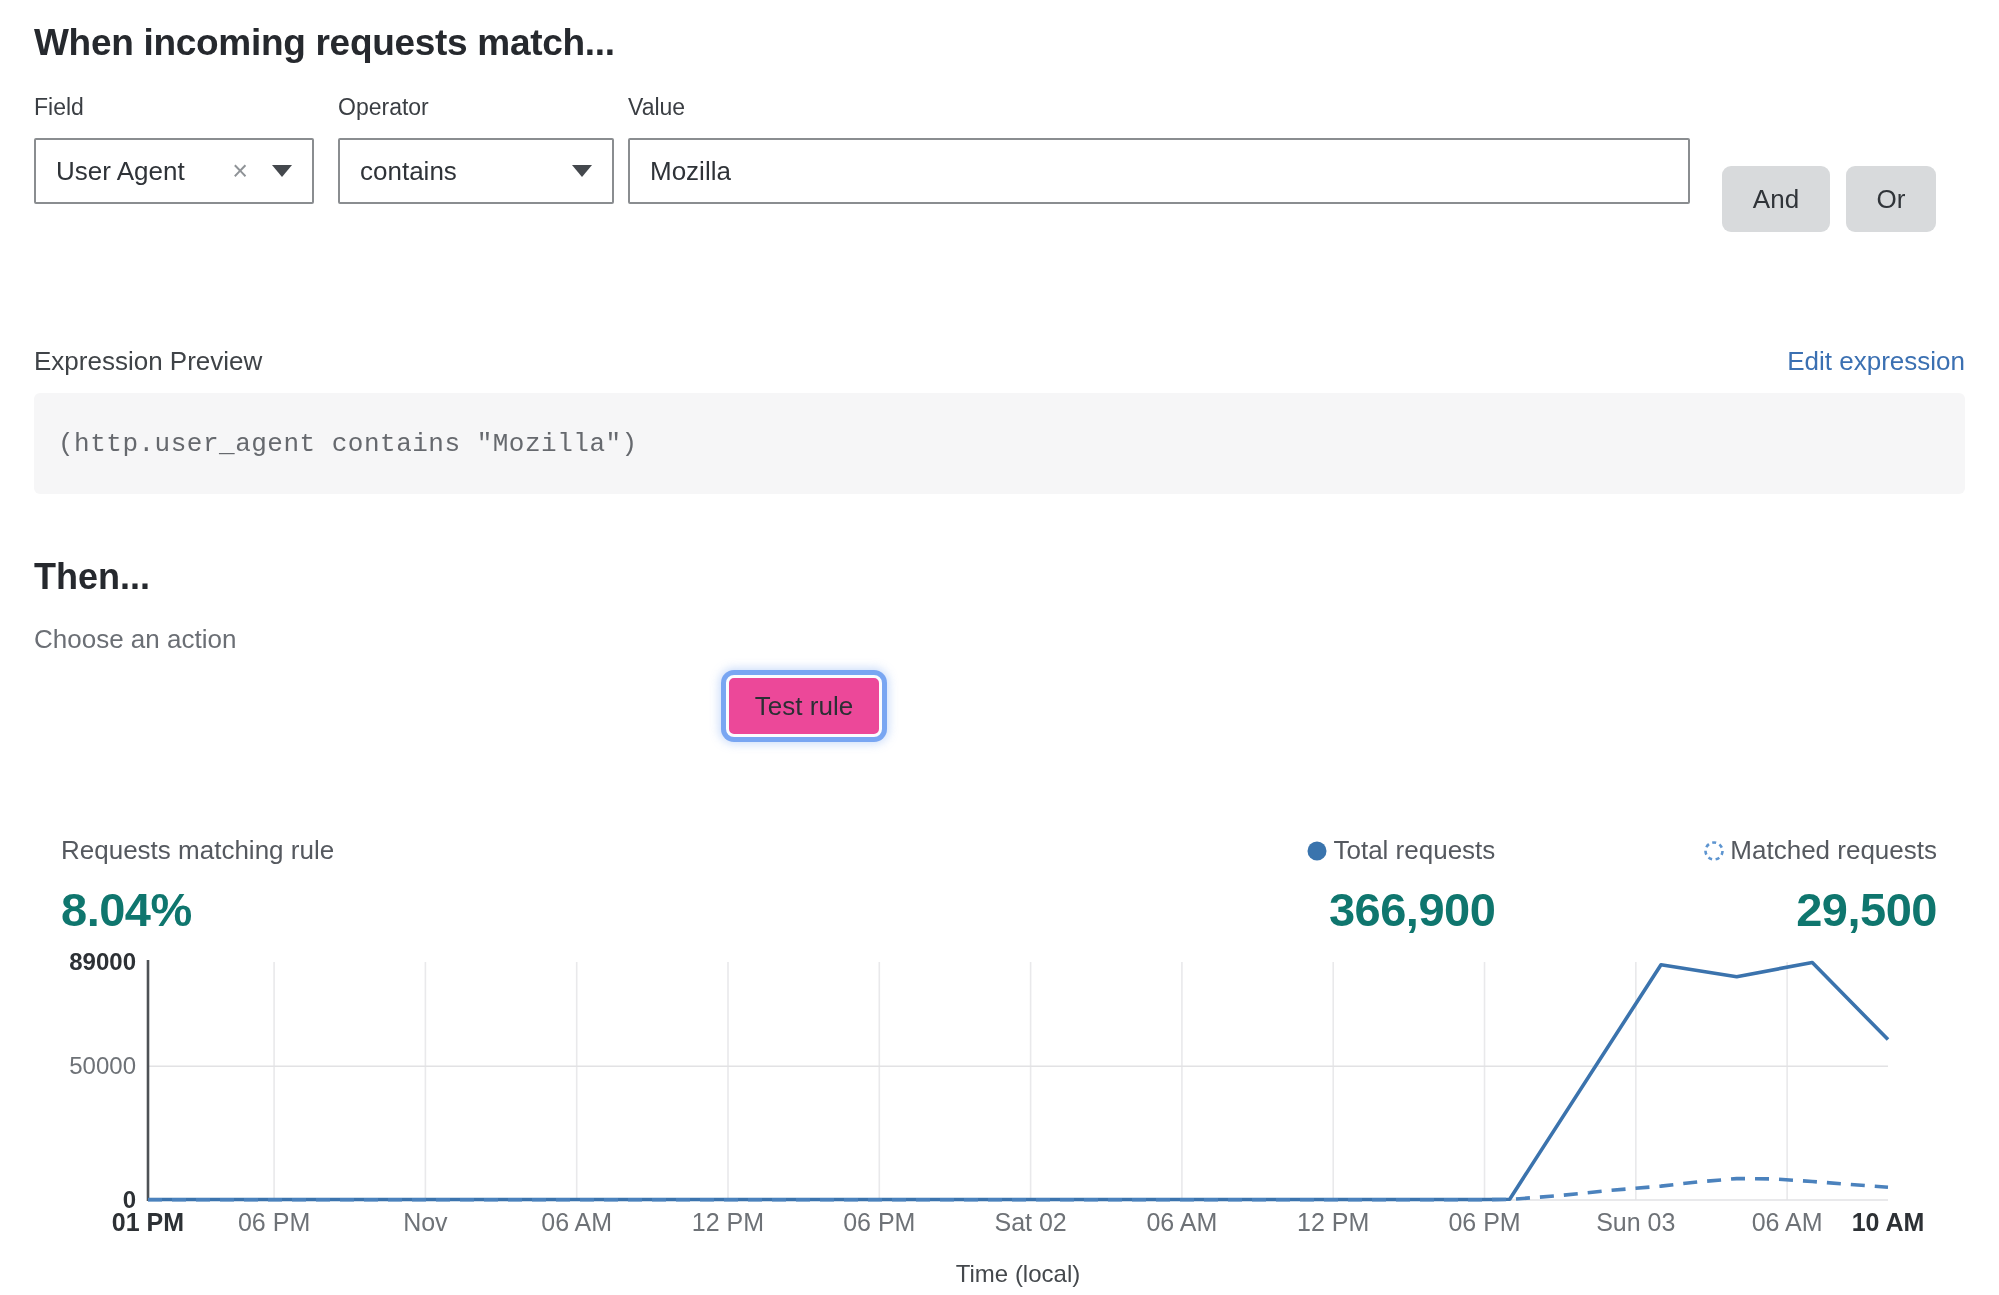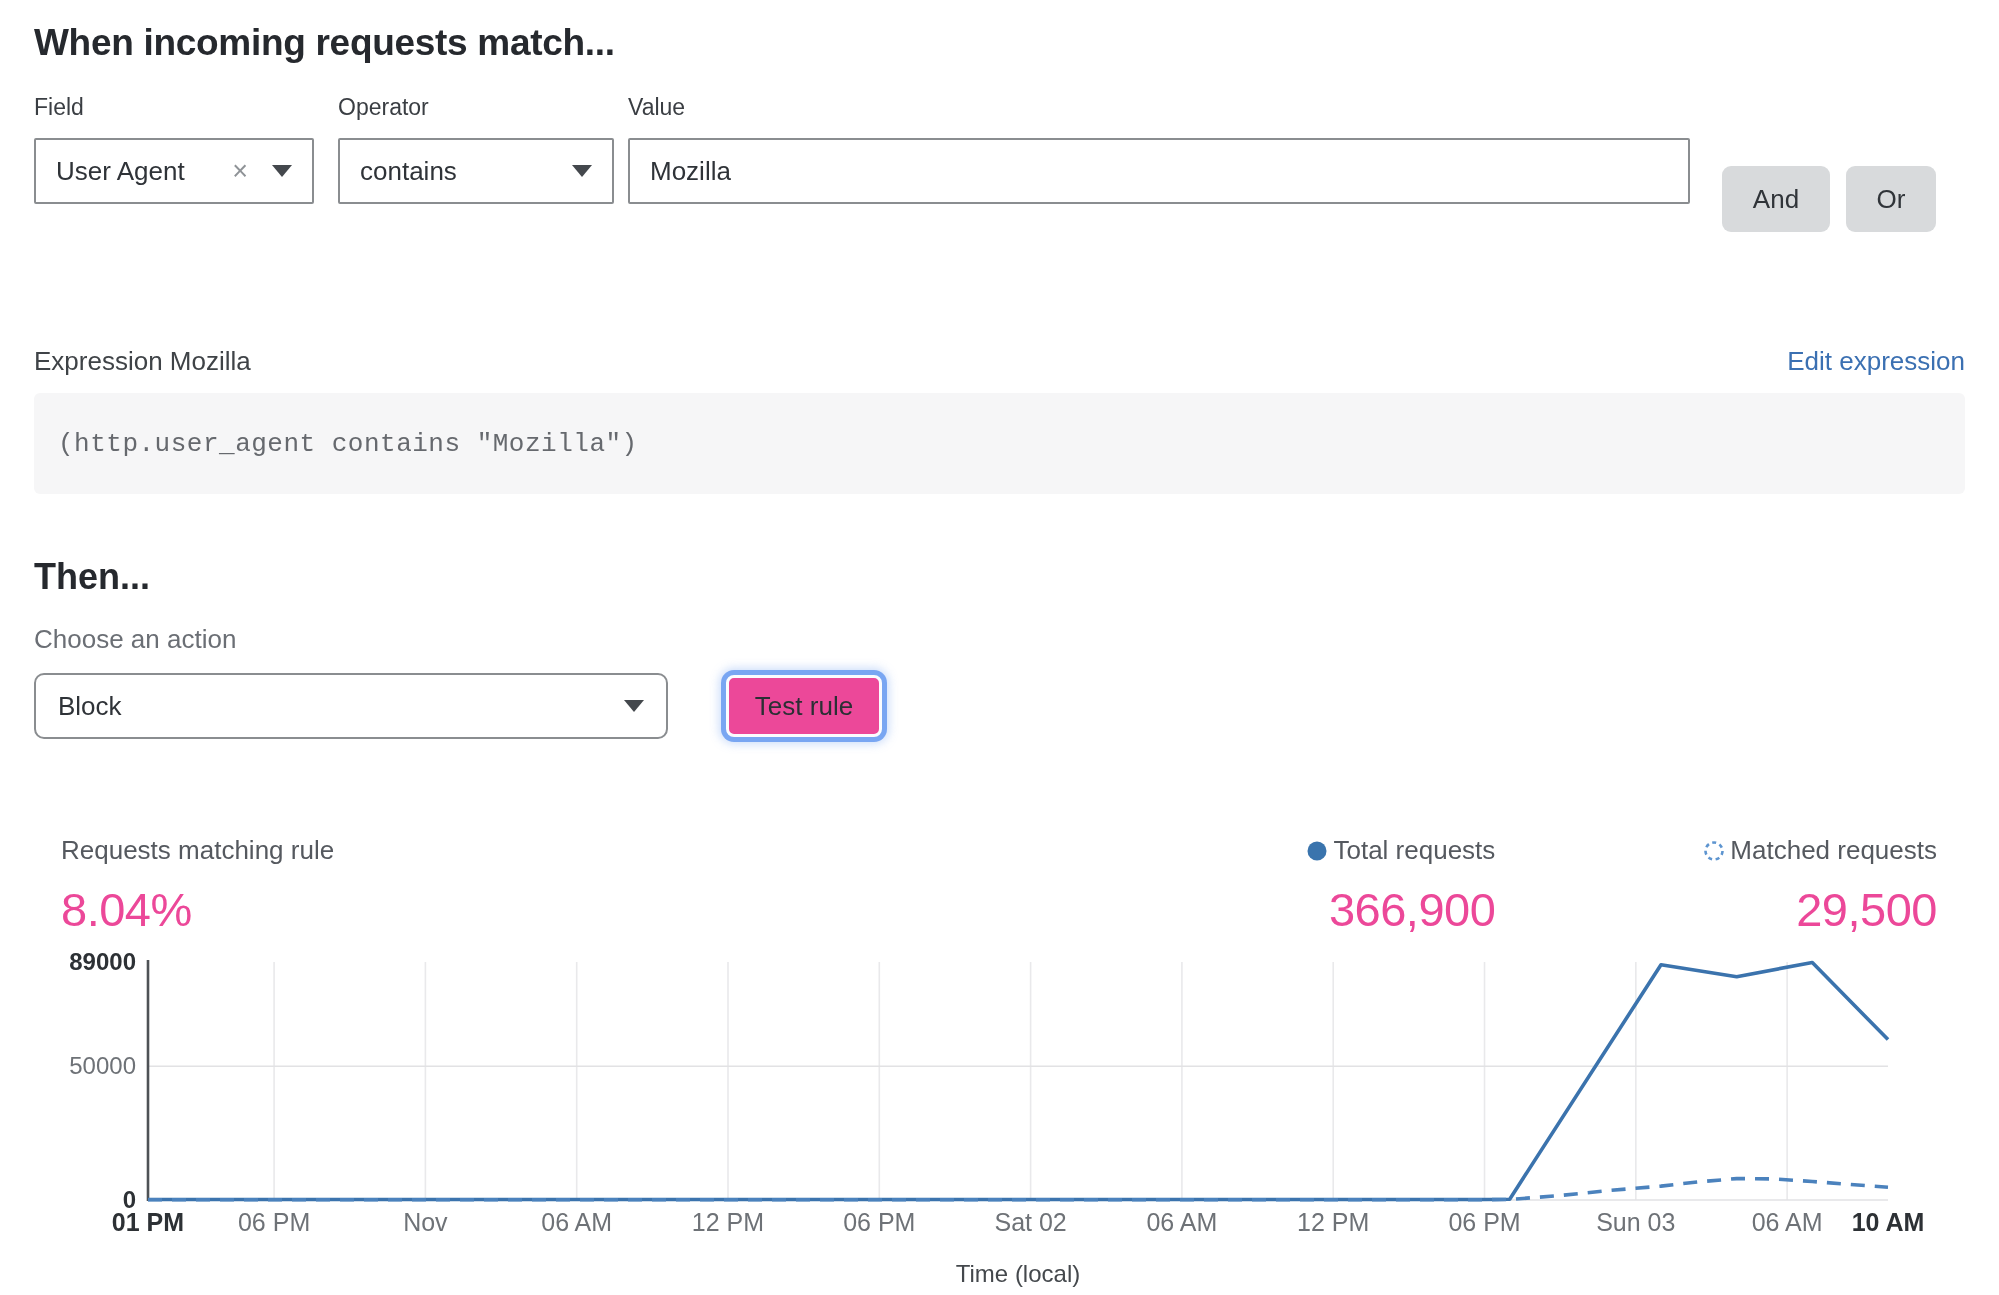--- a/index.html
+++ b/index.html
@@ -48,21 +48,21 @@
                    border: 2px solid #8a8d90; border-radius: 10px; display: flex; align-items: center;
                    padding: 0 22px; font-size: 26px; color: #2f3338; background: #fff; }
   .test-btn { position: absolute; left: 692px; top: 2px; width: 156px; height: 62px;
               background: #ec4899; color: #2b2f34; font-size: 26px; font-family: "Liberation Sans", sans-serif;
               border: 3px solid #fbfcfe; border-radius: 8px; cursor: pointer;
               box-shadow: 0 0 0 5px #79a6f2, 0 0 10px 7px rgba(121,166,242,0.38); }
 
   
   .stats-row { display: flex; margin-top: 92px; padding-left: 27px; align-items: flex-start; }
   .stat-label { font-size: 26px; color: #55595f; }
-  .stat-value { margin-top: 16px; font-size: 47px; font-weight: normal; color: #ec4899; letter-spacing: -0.5px; }
+  .stat-value { margin-top: 16px; font-size: 47px; font-weight: bold; color: #0f766e; letter-spacing: -0.5px; }
   .legend-group { margin-left: auto; display: flex; gap: 208px; margin-right: 28px; }
   .legend-block { text-align: right; }
   .legend-head { display: flex; align-items: center; gap: 5px; justify-content: flex-start; }
   .legend-icon { width: 22px; height: 22px; flex: 0 0 auto; }
 
   
   .chart-section { position: absolute; left: 0; top: 900px; width: 1999px; height: 395px; }
   svg text { font-family: "Liberation Sans", sans-serif; }
 </style>
 </head>
@@ -90,35 +90,31 @@
     </div>
     <div class="form-col col-value">
       <span class="form-label">Value</span>
       <input class="control" type="text" value="Mozilla" style="">
     </div>
     <button class="btn-gray btn-and">And</button>
     <button class="btn-gray btn-or">Or</button>
   </div>
 
   <div class="expr-header">
-    <span class="expr-label">Expression Mozilla</span>
+    <span class="expr-label">Expression Preview</span>
     <a class="expr-edit-link">Edit expression</a>
   </div>
   <div class="code-block">
     <span class="code-text">(http.user_agent contains "Mozilla")</span>
   </div>
 
   <div class="then-heading">Then...</div>
   <div class="choose-label">Choose an action</div>
 
   <div class="action-row">
-    <div class="action-select">
-      <span class="select-text">Block</span>
-      <span class="chevron"></span>
-    </div>
     <button class="test-btn">Test rule</button>
   </div>
 
   <div class="stats-row">
     <div class="stat-block">
       <div class="stat-label">Requests matching rule</div>
       <div class="stat-value">8.04%</div>
     </div>
     <div class="legend-group">
       <div class="legend-block">

